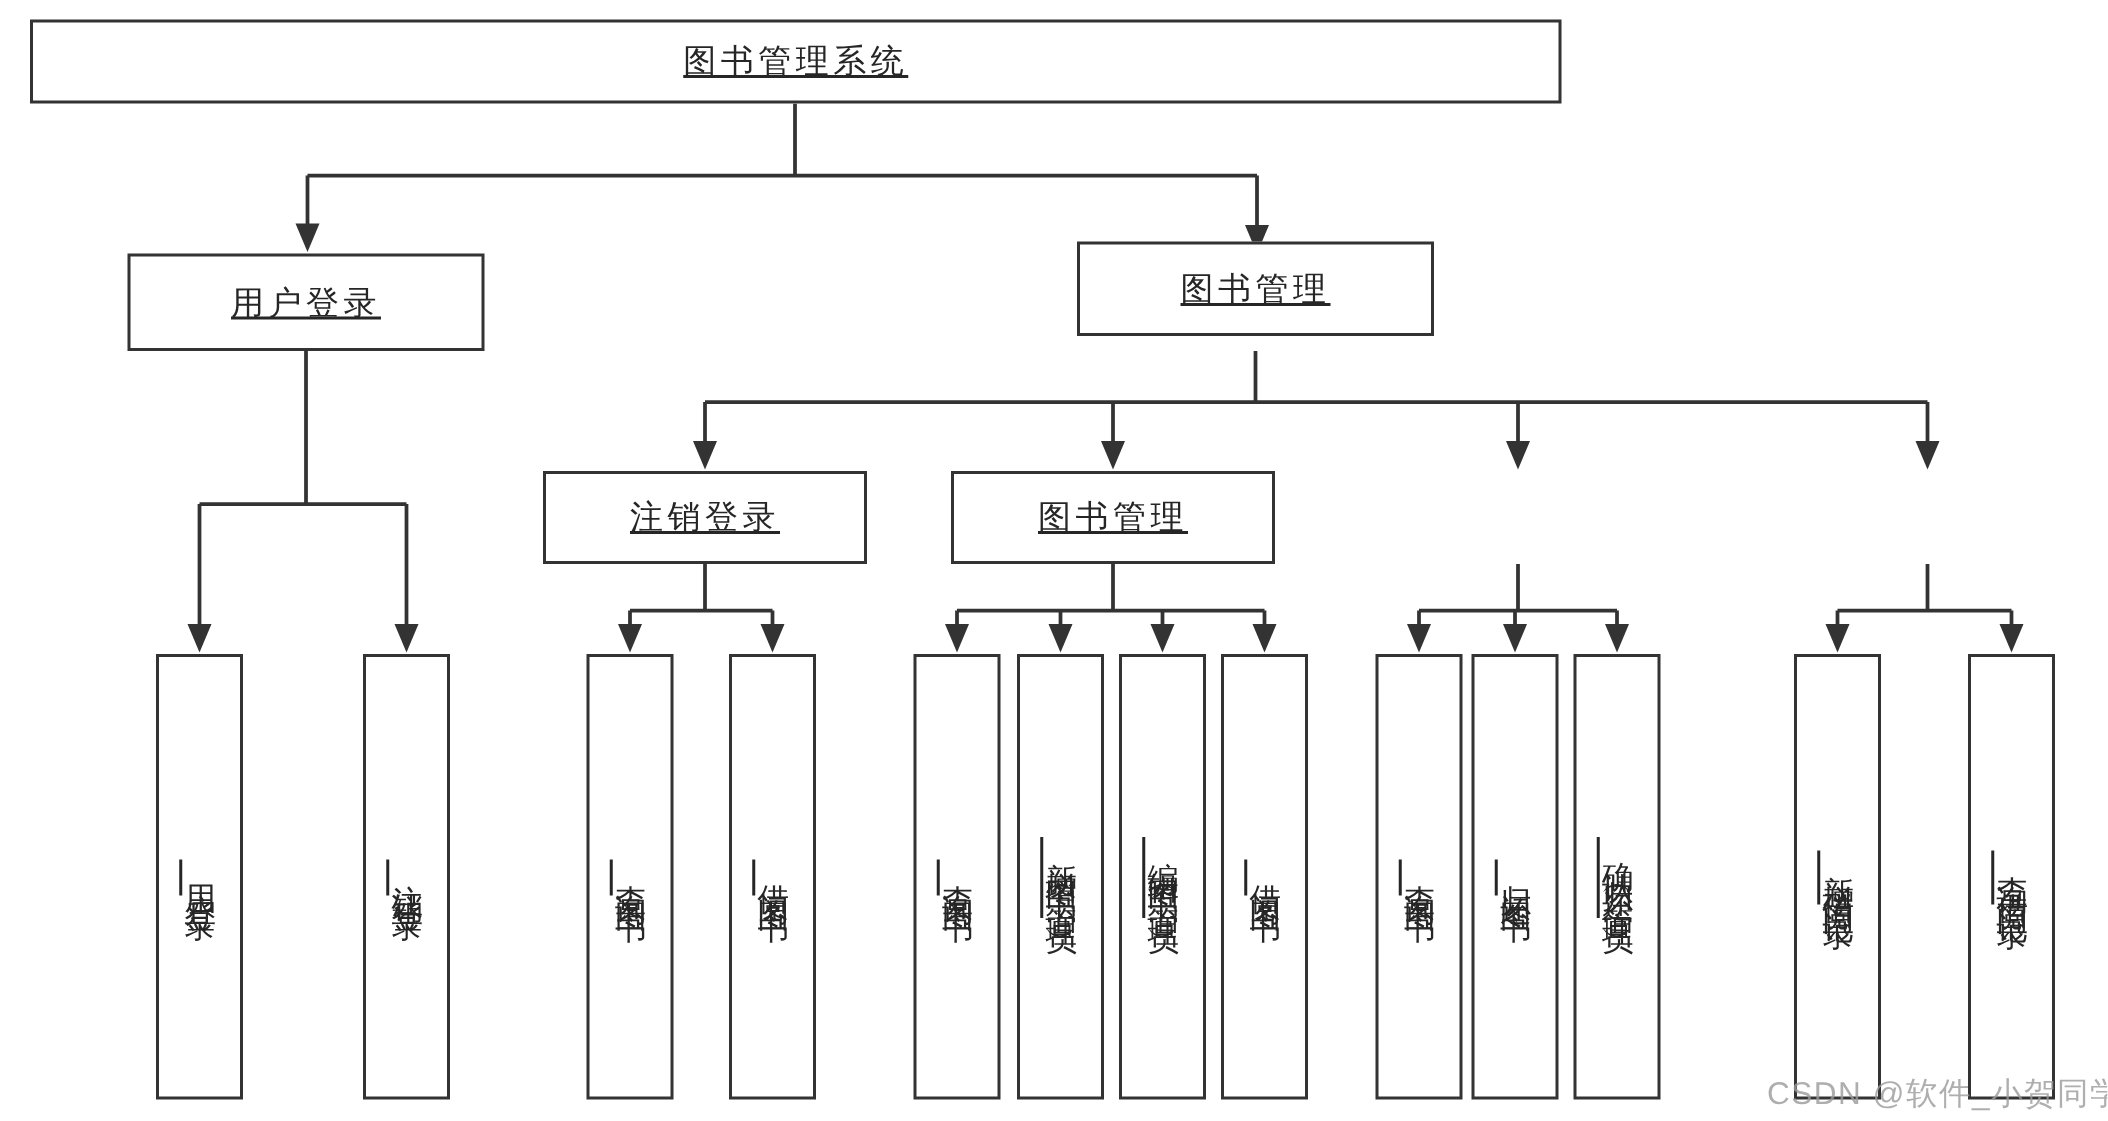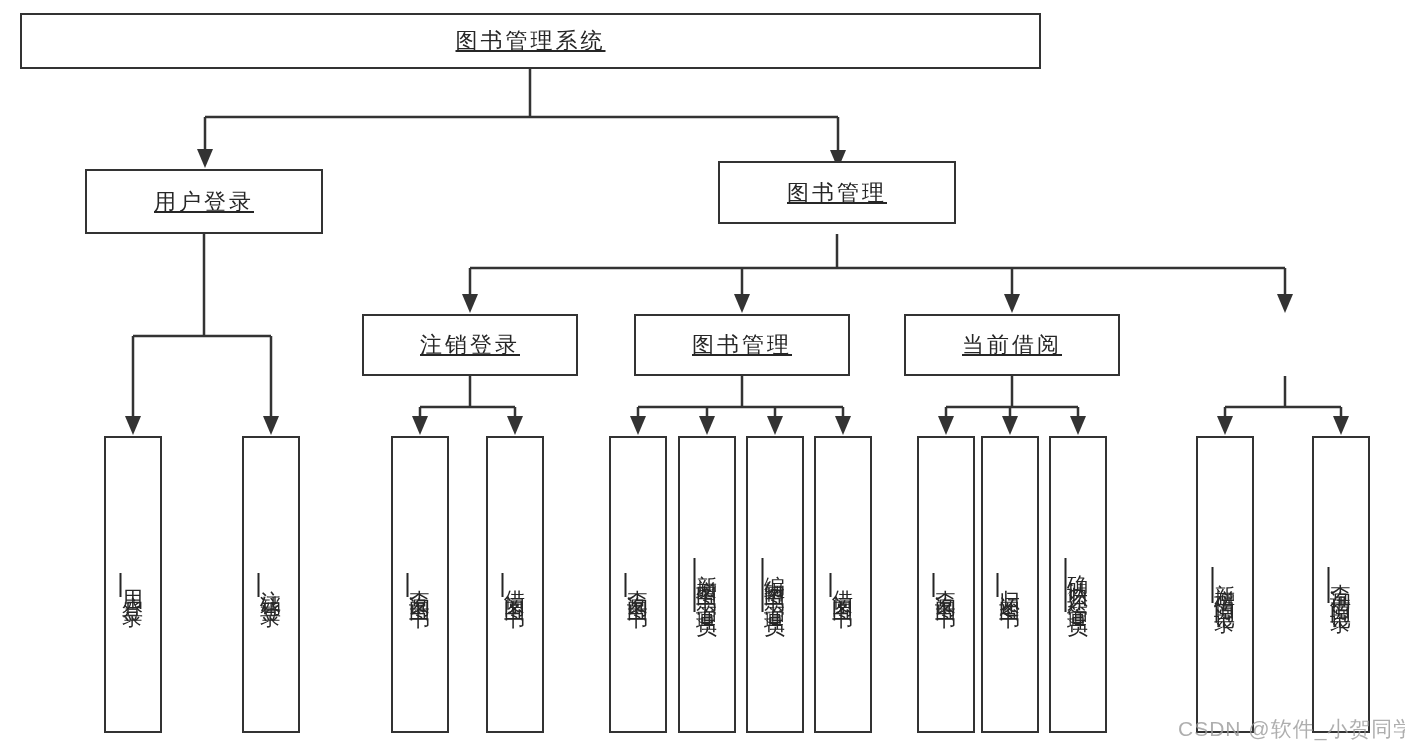--- a/index.html
+++ b/index.html
@@ -85,21 +85,20 @@
     <polygon class="ahead" points="1333,416 1349,416 1341,435"></polygon>
   </svg>
 
   <div class="node" style="left:20px;top:13px;width:1021px;height:56px">图书管理系统</div>
 
   <div class="node" style="left:85px;top:169px;width:238px;height:65px">用户登录</div>
   <div class="node" style="left:718px;top:161px;width:238px;height:63px">图书管理</div>
 
   <div class="node" style="left:362px;top:314px;width:216px;height:62px">注销登录</div>
   <div class="node" style="left:634px;top:314px;width:216px;height:62px">图书管理</div>
-  <div class="node" style="left:904px;top:314px;width:216px;height:62px">当前借阅</div>
 
   <div class="node leaf" style="left:104px;top:436px;width:58px;height:297px">用户登录</div>
   <div class="node leaf" style="left:242px;top:436px;width:58px;height:297px">注销登录</div>
 
   <div class="node leaf" style="left:391px;top:436px;width:58px;height:297px">查询图书</div>
   <div class="node leaf" style="left:486px;top:436px;width:58px;height:297px">借阅图书</div>
 
   <div class="node leaf" style="left:609px;top:436px;width:58px;height:297px">查询图书</div>
   <div class="node leaf" style="left:678px;top:436px;width:58px;height:297px">新增图书（管理员）</div>
   <div class="node leaf" style="left:746px;top:436px;width:58px;height:297px">编辑图书（管理员）</div>

